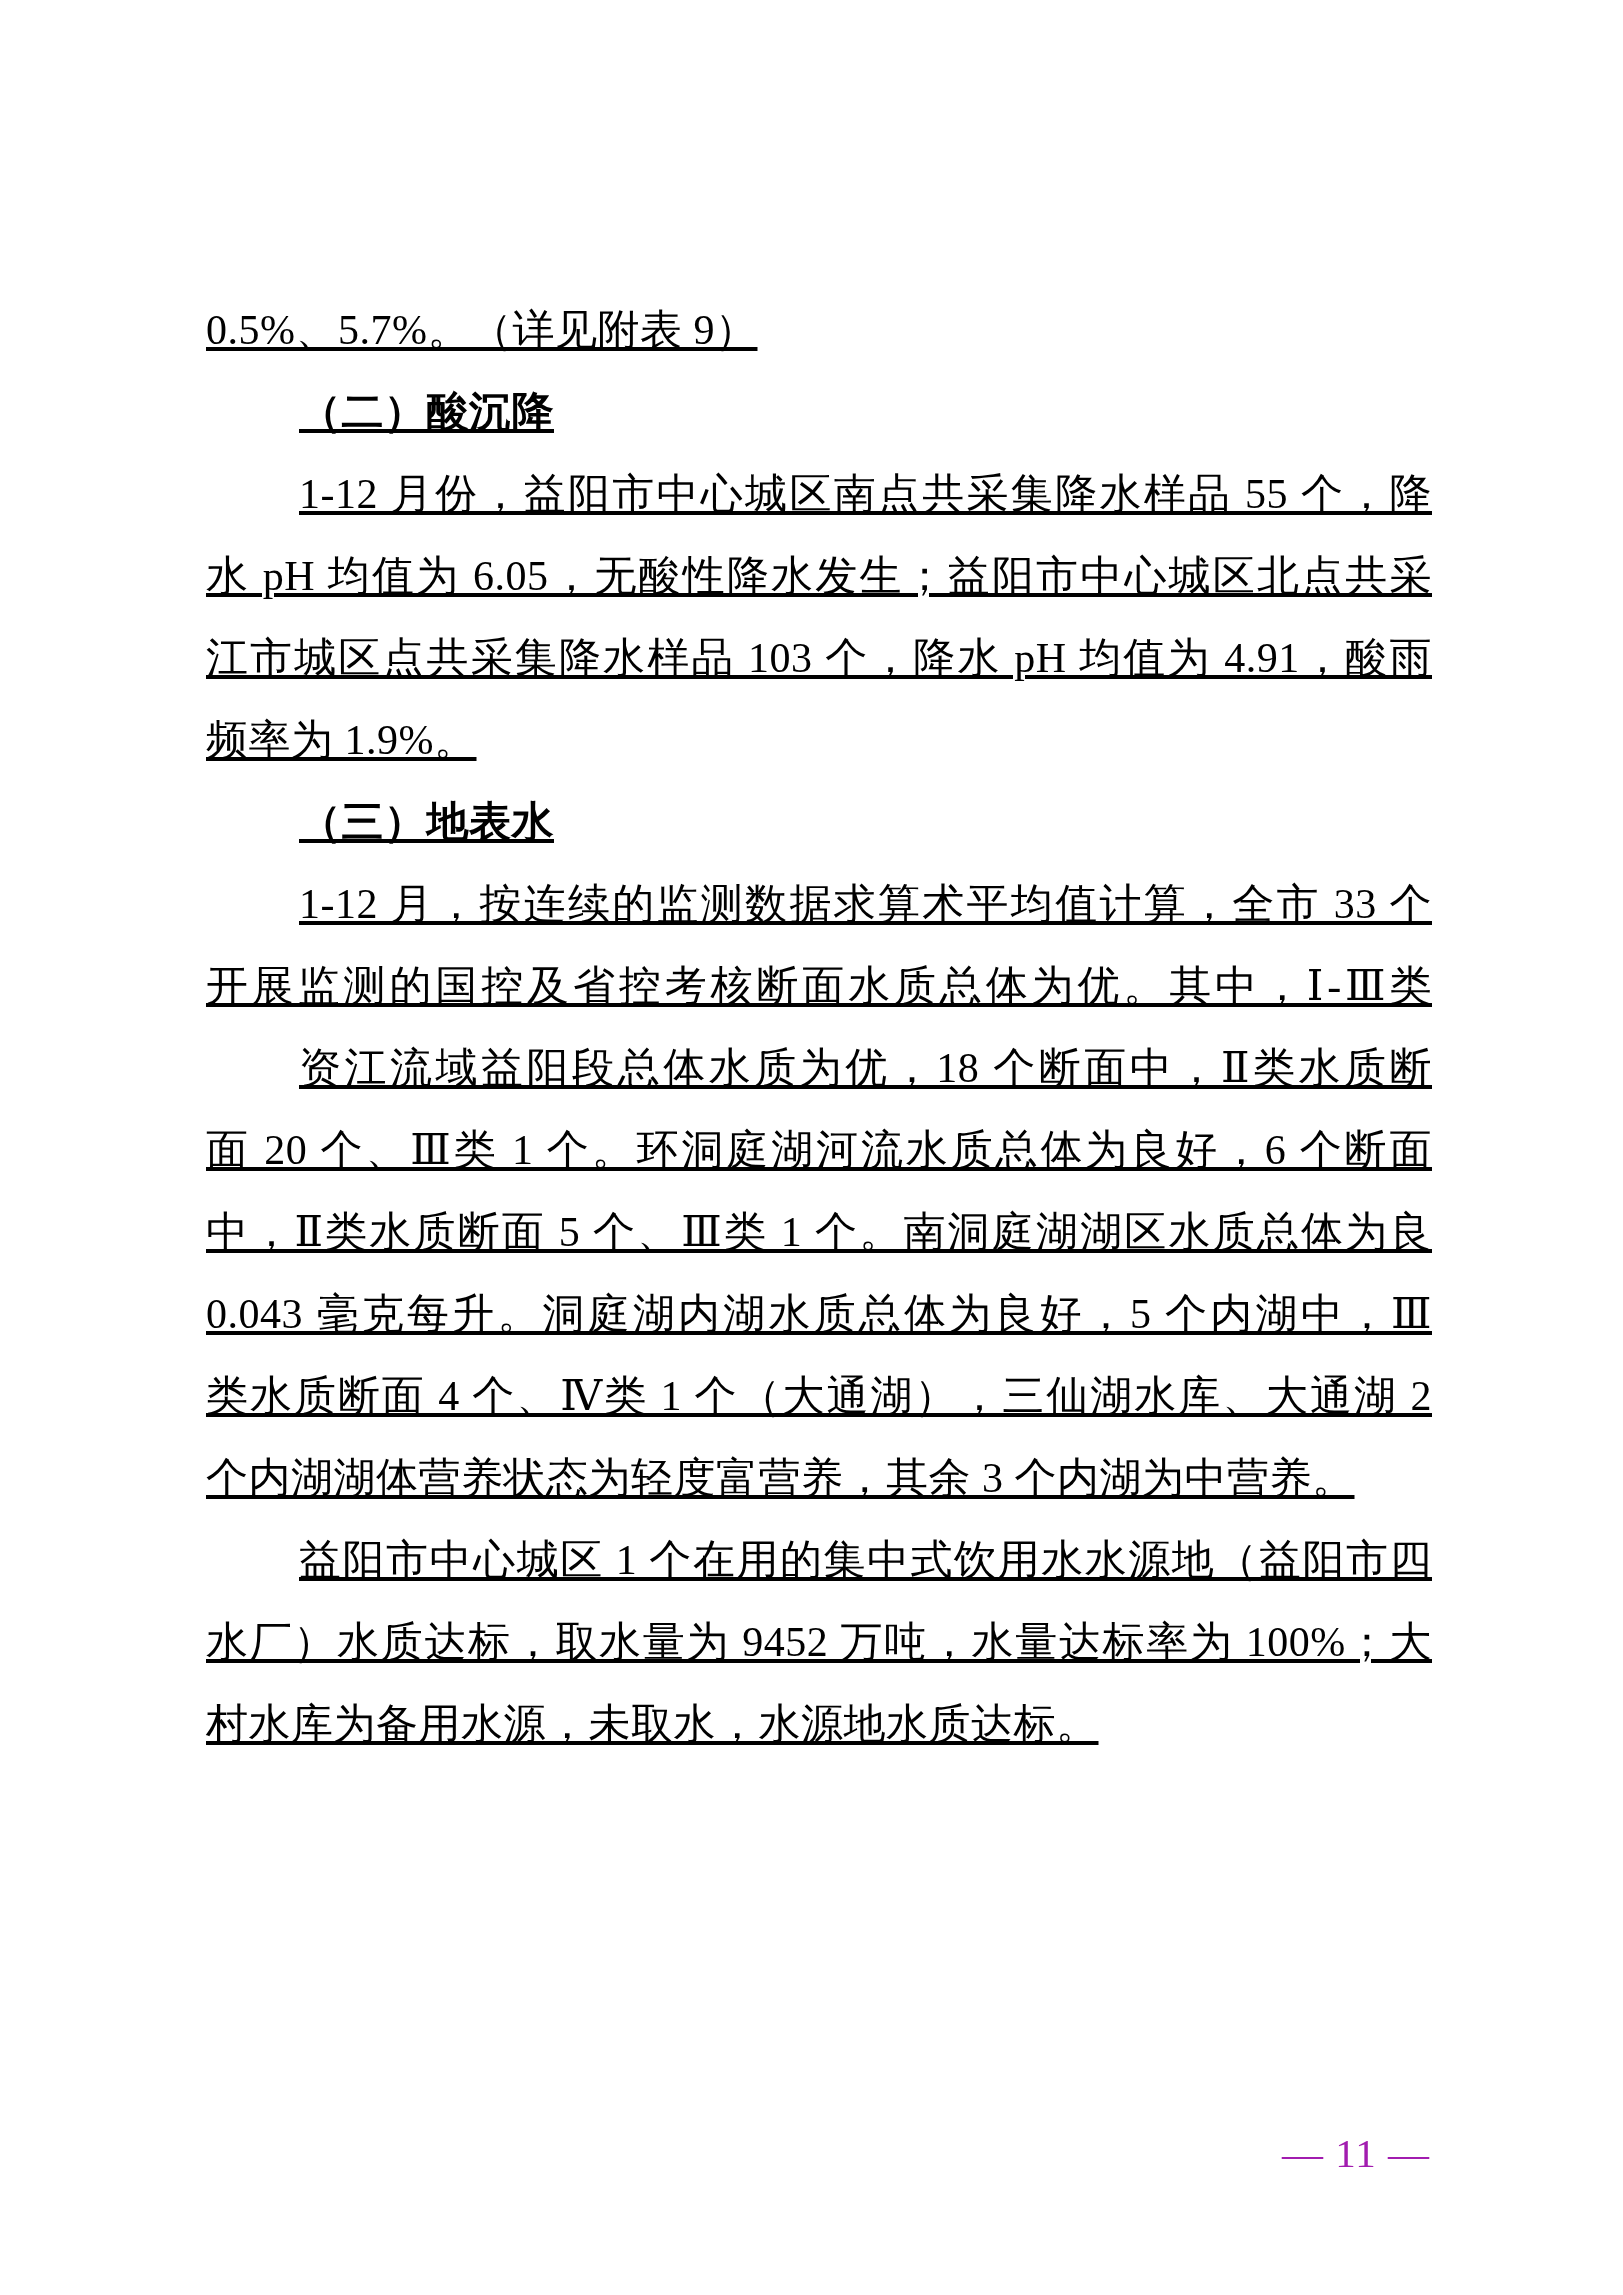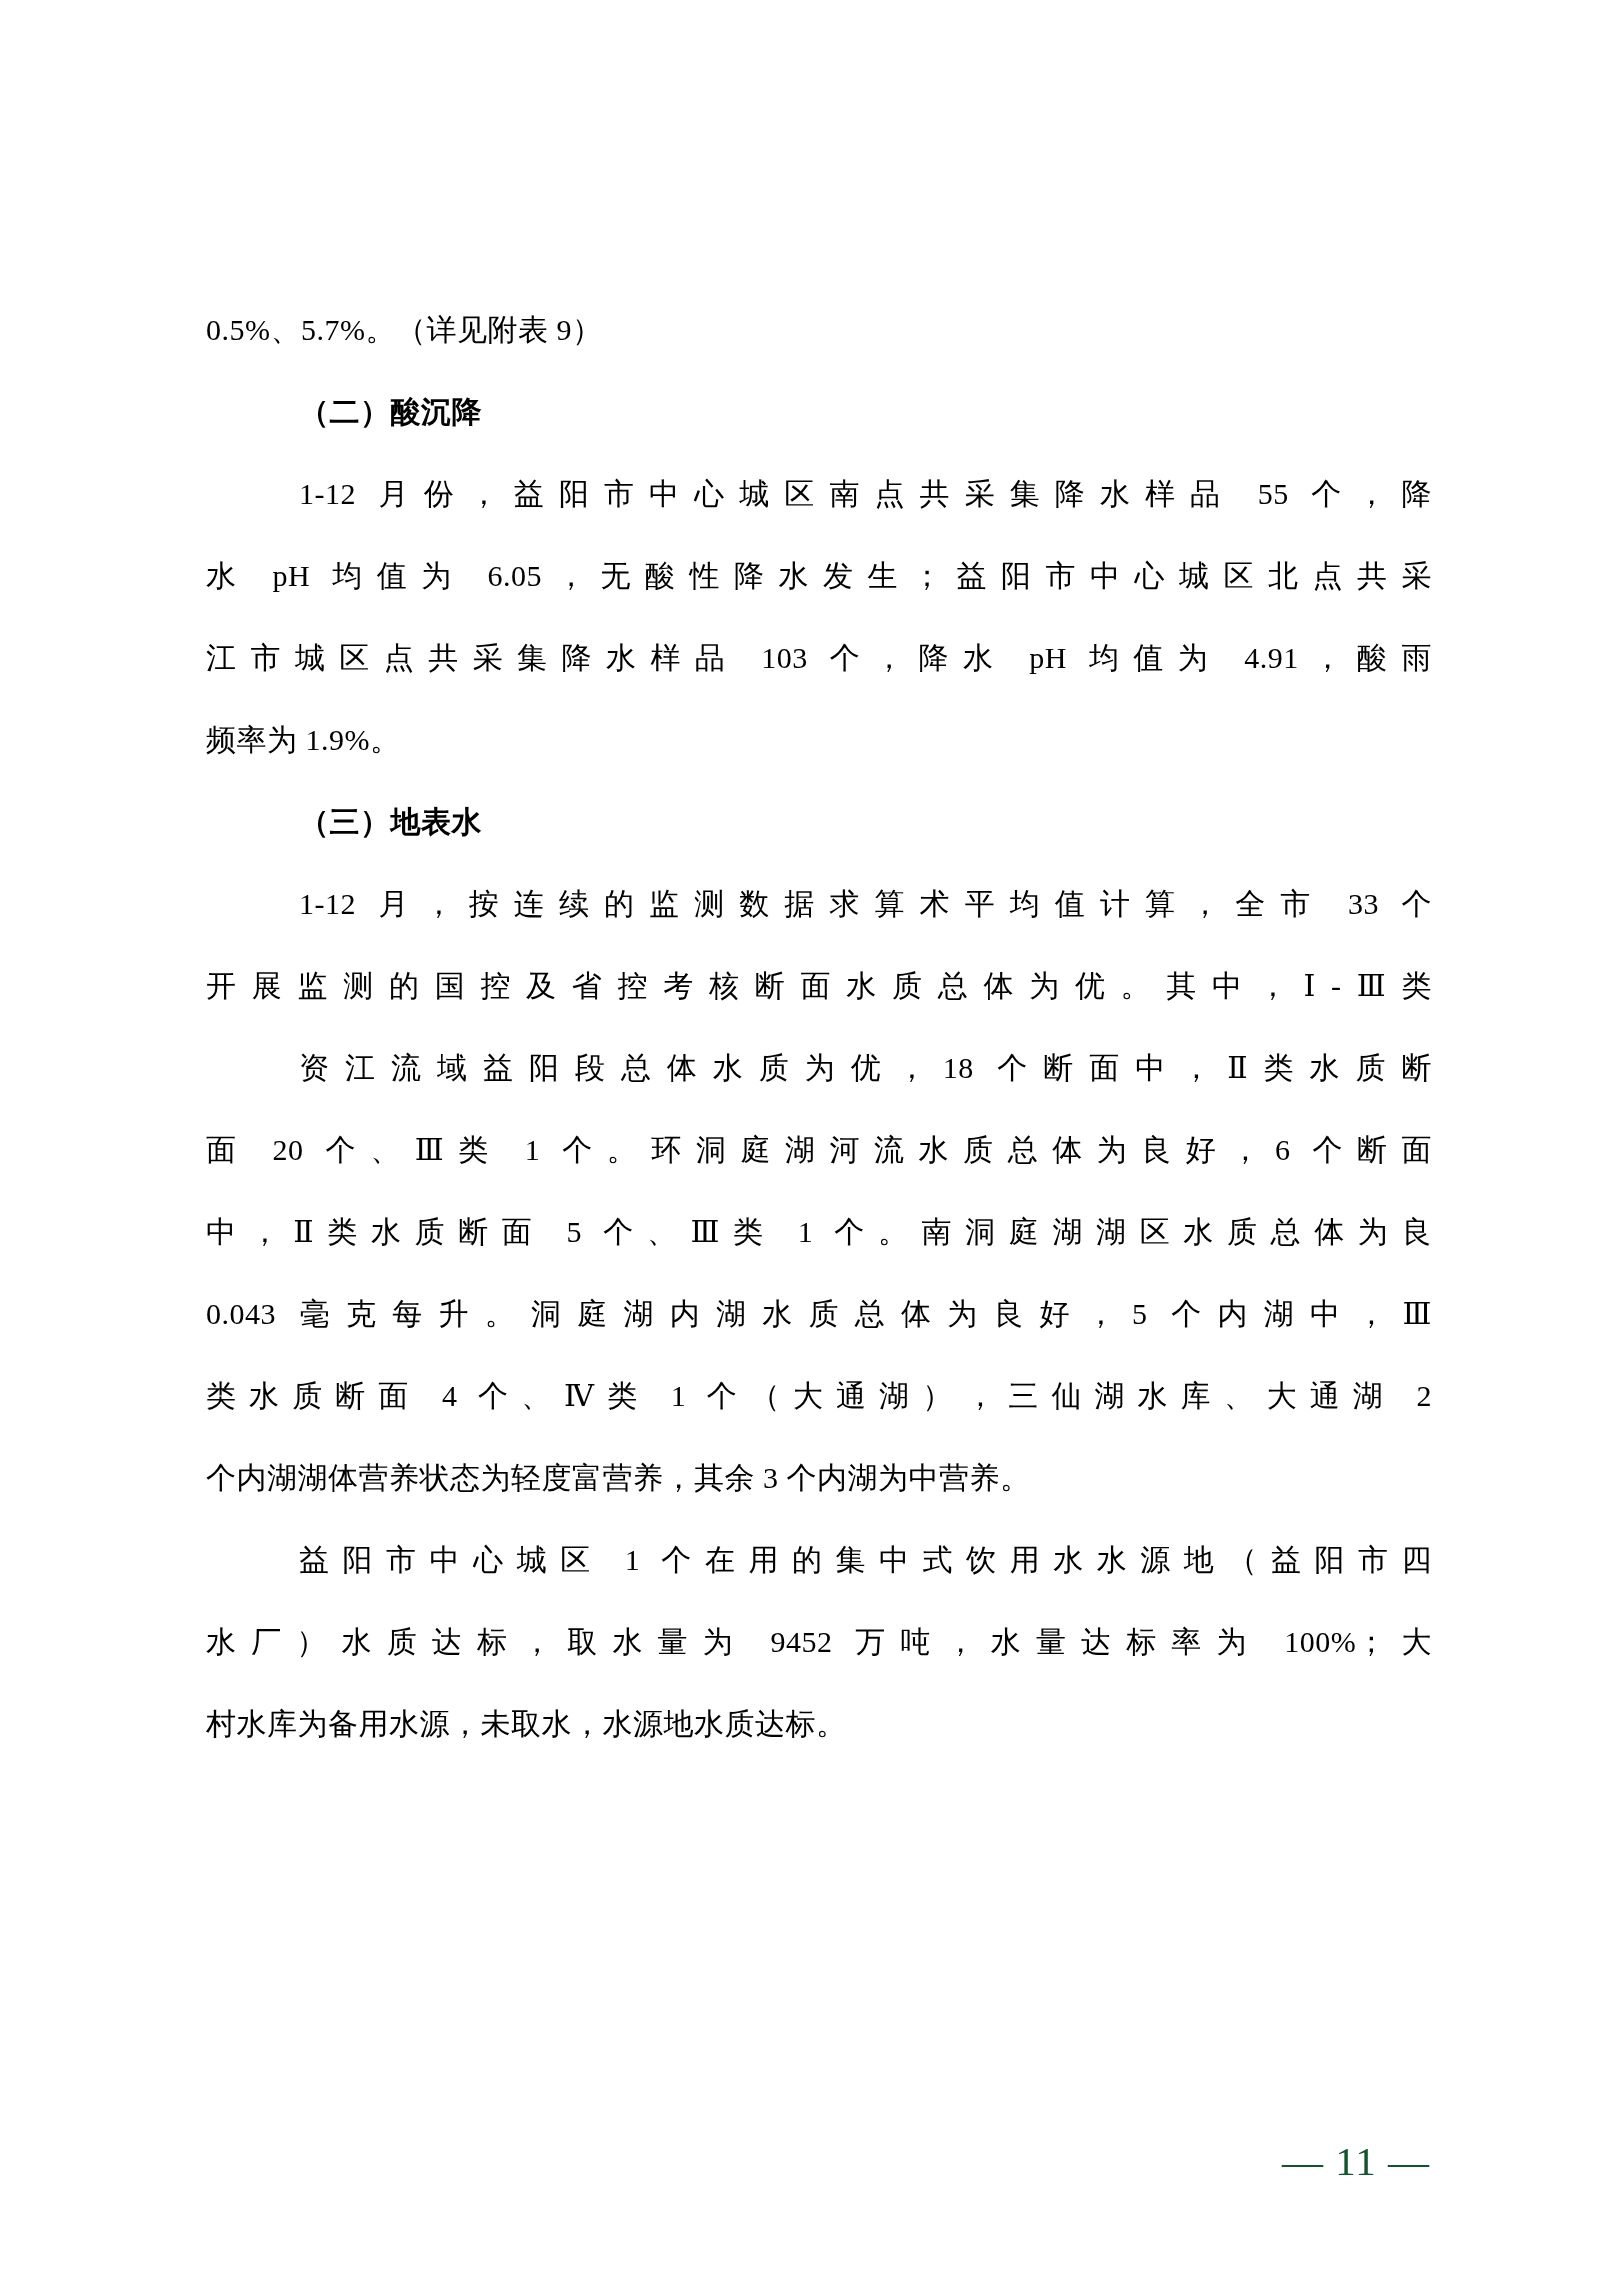--- a/index.html
+++ b/index.html
@@ -16,48 +16,48 @@
     color: #000000;
     font-family: "Liberation Serif", "DejaVu Serif", serif;
   }
   .content {
     position: absolute;
     left: 206px;
     top: 289px;
     width: 1226px;
   }
   .line {
-    font-size: 30px;
+    font-size: 42px;
     line-height: 82px;
     height: 82px;
     color: #000000;
     text-align: left;
     letter-spacing: 0.5px;
+    text-decoration: underline;
   }
   .line.justify {
     text-align: justify;
     text-align-last: justify;
     text-justify: inter-character;
   }
   .line.indent {
     text-indent: 93px;
   }
   .line.heading {
     text-indent: 93px;
     font-weight: bold;
   }
   .footer {
     position: absolute;
     top: 2125px;
     right: 193px;
     font-size: 41px;
     line-height: 57px;
-    color: #14532d;
+    color: #a21caf;
     letter-spacing: 1px;
-    margin-top: 8px;
   }
 </style>
 </head>
 <body>
 
 <div class="page">
   <main class="content" id="doc-body">
       <div class="line">0.5%、5.7%。（详见附表 9）</div>
       <div class="line heading">（二）酸沉降</div>
       <div class="line indent justify">1-12 月份，益阳市中心城区南点共采集降水样品 55 个，降</div>

